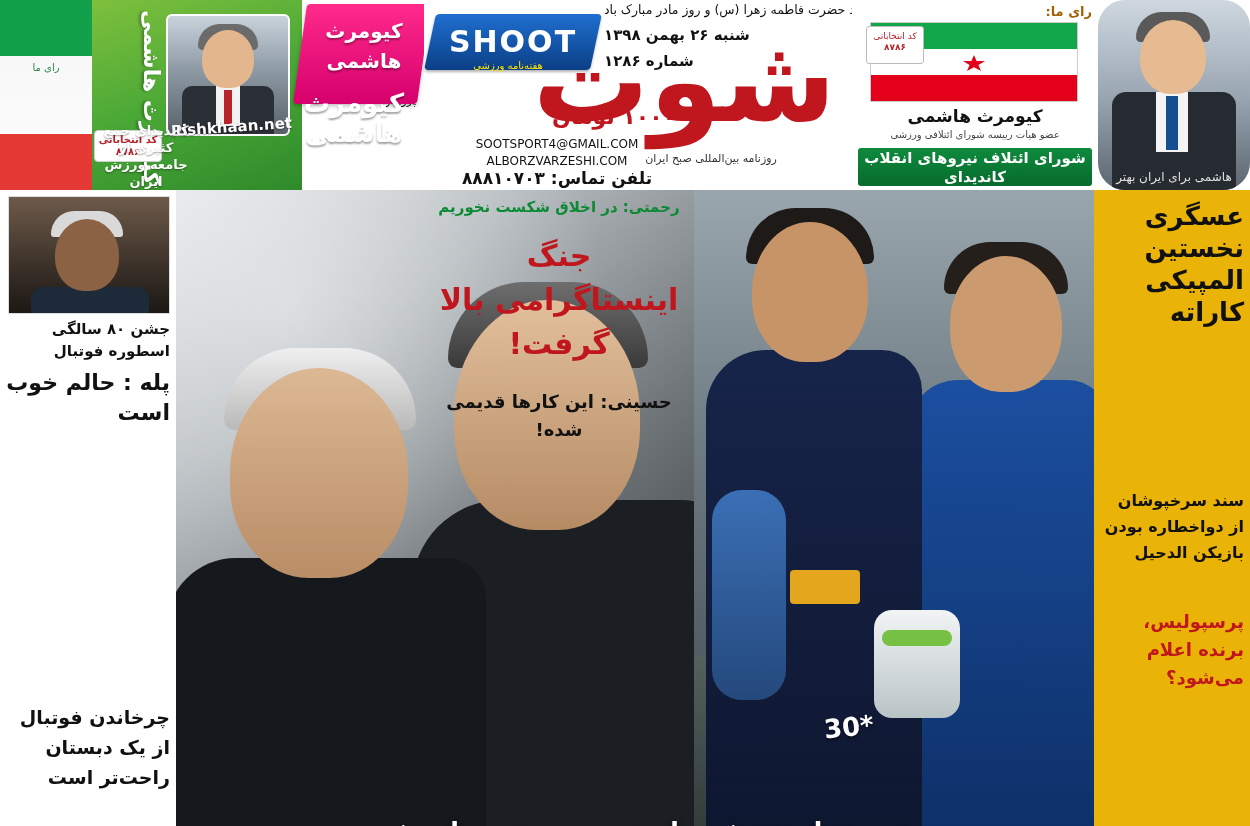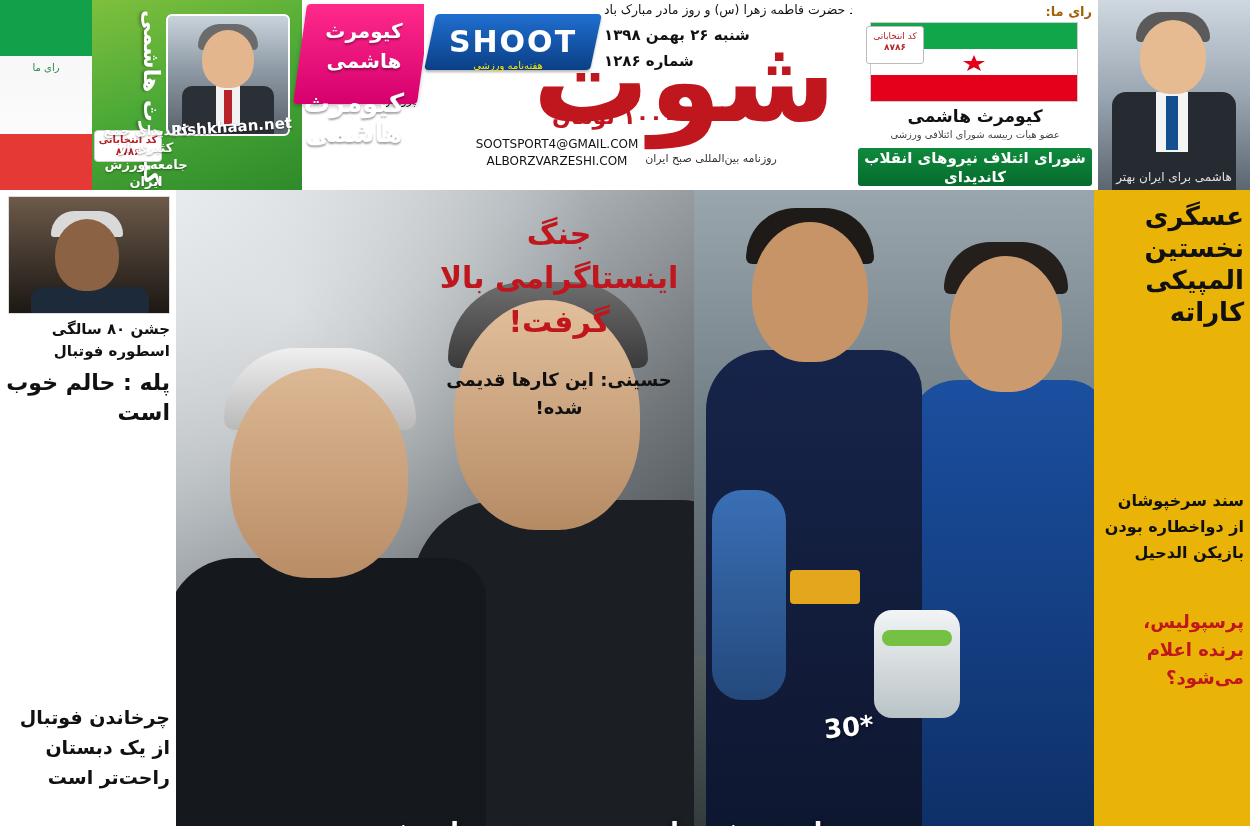--- a/index.html
+++ b/index.html
@@ -134,20 +134,21 @@
   .flag-box .cname{position:absolute;left:0;top:106px;width:246px;font-size:17px;font-weight:bold;color:#111;}
   .flag-box .crole{position:absolute;left:0;top:128px;width:246px;font-size:10px;color:#444;line-height:13px;}
   .flag-box .cband{
     position:absolute;left:6px;top:148px;width:234px;height:38px;
     background:linear-gradient(180deg,#0e8a3c 0%,#076b2d 100%);color:#ffffff;
     font-size:15px;font-weight:bold;line-height:19px;padding-top:1px;box-sizing:border-box;border-radius:3px;
   }
   .portrait-right{
     position:absolute;left:1098px;top:0;width:152px;height:190px;overflow:hidden;
     background:linear-gradient(180deg,#cfd8e0 0%,#9aa6b2 50%,#5b6670 100%);
+    border-radius:27px;
   }
   .portrait-right .face{position:absolute;left:42px;top:20px;width:66px;height:74px;border-radius:50% 50% 46% 46%;background:#e6bb92;}
   .portrait-right .hair{position:absolute;left:38px;top:12px;width:74px;height:30px;border-radius:34px 34px 6px 6px;background:#5a5a5a;}
   .portrait-right .suit{position:absolute;left:14px;top:92px;width:124px;height:98px;background:#262a31;border-radius:14px 14px 0 0;}
   .portrait-right .shirt{position:absolute;left:58px;top:92px;width:32px;height:60px;background:#f4f4f4;}
   .portrait-right .tie{position:absolute;left:68px;top:96px;width:12px;height:54px;background:#14508f;}
   .portrait-right .wm{position:absolute;left:6px;bottom:6px;width:140px;color:#ffffff;font-size:12px;opacity:.85;text-align:center;}
 
   
   .main{position:absolute;left:0;top:190px;width:1250px;height:636px;background:#0c0c0c;}
@@ -276,20 +277,24 @@
       <div class="date-line">
         <div>شنبه ۲۶ بهمن ۱۳۹۸</div>
         <div>شماره ۱۲۸۶</div>
       </div>
       <div class="logo-word">شوت</div>
       <div class="logo-sub">روزنامه بین‌المللی صبح ایران</div>
       <div class="price">۱۰۰۰ تومان</div>
       <div class="contact">
         <div>SOOTSPORT4@GMAIL.COM</div>
         <div>ALBORZVARZESHI.COM</div>
+        <div class="tel">
+          <span>تلفن تماس:</span>
+          <span>۸۸۸۱۰۷۰۳</span>
+        </div>
       </div>
     </div>
 
     <div class="flag-box">
       <div class="lbl">رای ما:</div>
       <div class="flag-img">
         <div class="s s1"></div>
           <div class="s s2"></div>
           <div class="s s3"></div>
         <div class="emblem"></div>
@@ -333,20 +338,21 @@
       <div class="bg"></div>
       <div class="body2"></div>
       <div class="body1"></div>
       <div class="hair2"></div>
         <div class="head2"></div>
       <div class="hair1"></div>
         <div class="head1"></div>
     </div>
 
     <div class="center-texts">
+      <div class="ct-kicker">رحمتی: در اخلاق شکست نخوریم</div>
       <div class="ct-head">جنگ اینستاگرامی بالا گرفت!</div>
       <div class="ct-sub">حسینی: این کارها قدیمی شده!</div>
     </div>
 
     <div class="photo-players">
       <div class="turf"></div>
       <div class="p2-kit"></div>
       <div class="p2-hair"></div>
         <div class="p2-head"></div>
       <div class="p1-kit"></div>

